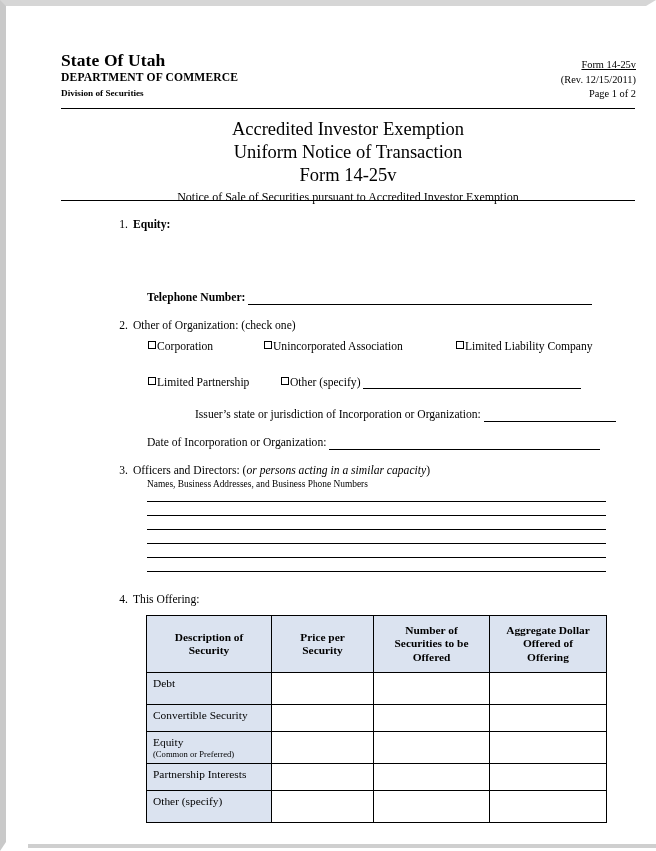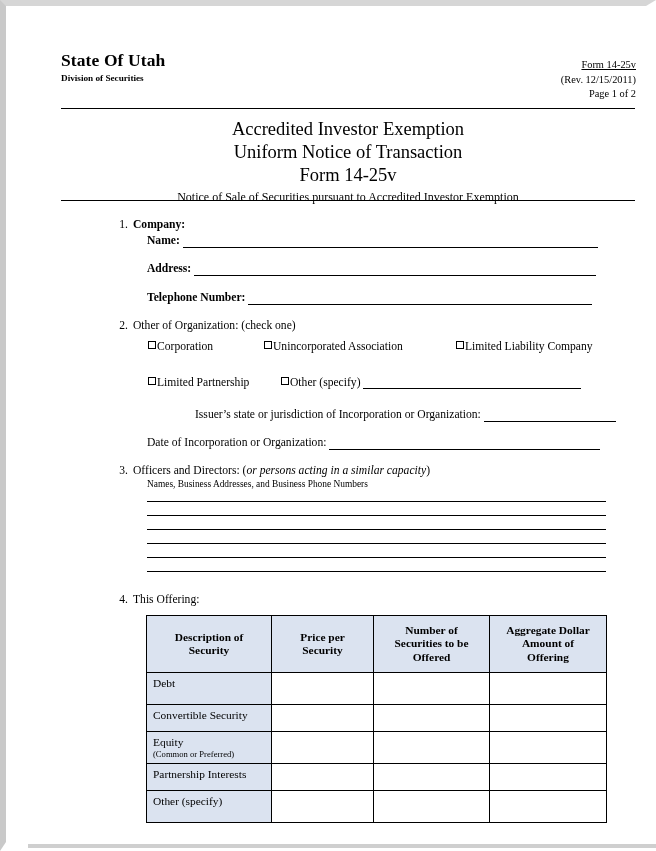--- a/index.html
+++ b/index.html
@@ -233,20 +233,21 @@
 </style>
 </head>
 <body>
 
 <div id="page-frame">
   <div id="page-sheet">
     <div id="page-inner">
 
       <div class="letterhead">
         <div class="lh-state">State Of Utah</div>
+        <div class="lh-dept">DEPARTMENT OF COMMERCE</div>
         <div class="lh-div">Division of Securities</div>
       </div>
 
       <div class="formmeta">
         <div class="fm-form">Form 14-25v</div>
         <div>(Rev. 12/15/2011)</div>
         <div>Page 1 of 2</div>
       </div>
 
       <div class="rule-top"></div>
@@ -254,32 +255,24 @@
       <div class="titleblock">
         <div class="title-l1">Accredited Investor Exemption</div>
         <div class="title-l2">Uniform Notice of Transaction</div>
         <div class="title-l3">Form 14-25v</div>
         <div class="title-sub">Notice of Sale of Securities pursuant to Accredited Investor Exemption</div>
       </div>
       <div class="rule-title"></div>
 
       <div class="sec" style="left:80px; top:206px;">
         <span class="sec-num">1.</span>
-        <span class="sec-head bold">Company:</span>
-      </div>
-
-      <div class="field-row" style="left:119px; top:222px;">
-        <span class="field-label">Name:</span>
-        <span class="uline" style="width:415px;"></span>
-      </div>
-
-      <div class="field-row" style="left:119px; top:250px;">
-        <span class="field-label">Address:</span>
-        <span class="uline" style="width:402px;"></span>
-      </div>
+        <span class="sec-head bold">Equity:</span>
+      </div>
+
+
 
       <div class="field-row" style="left:119px; top:279px;">
         <span class="field-label">Telephone Number:</span>
         <span class="uline" style="width:344px;"></span>
       </div>
 
       <div class="sec" style="left:80px; top:307px;">
         <span class="sec-num">2.</span>
         <span class="sec-head">Other of Organization: (check one)</span>
       </div>
@@ -347,21 +340,21 @@
               <span>Price per</span><br>
               <span>Security</span>
             </th>
             <th>
               <span>Number of</span><br>
               <span>Securities to be</span><br>
               <span>Offered</span>
             </th>
             <th>
               <span>Aggregate Dollar</span><br>
-              <span>Amount of</span><br>
+              <span>Offered of</span><br>
               <span>Offering</span>
             </th>
           </tr>
         </thead>
         <tbody>
           <tr class="tall">
             <td class="rowlabel">Debt</td>
             <td class="datacell"></td>
             <td class="datacell"></td>
             <td class="datacell"></td>

